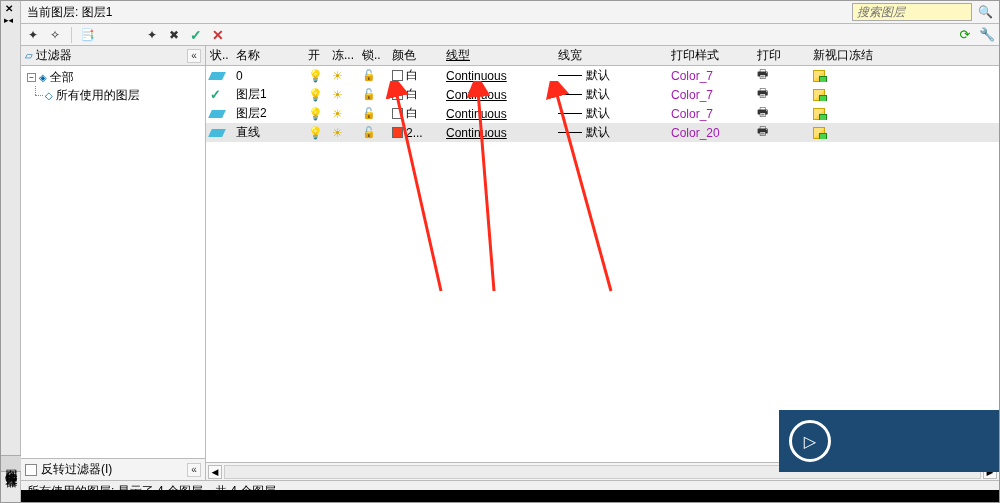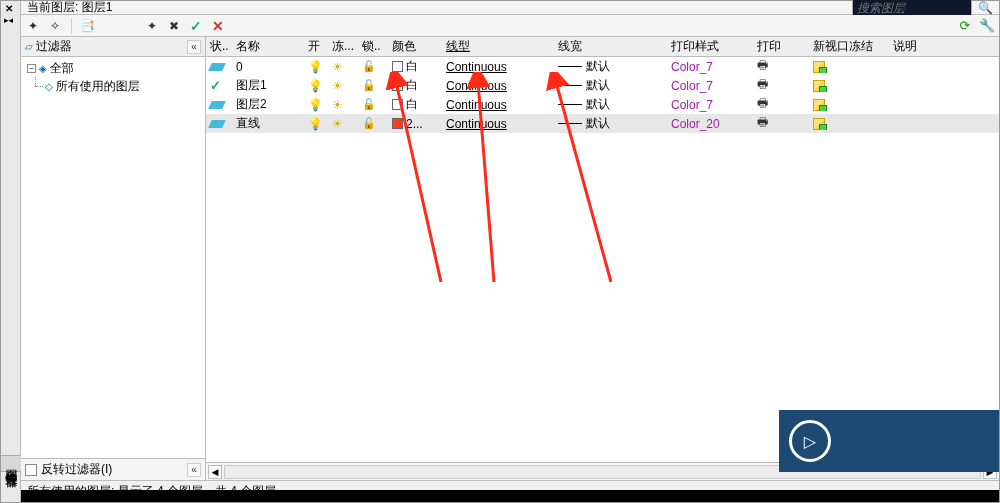--- a/index.html
+++ b/index.html
@@ -7,24 +7,24 @@
 .window { width: 1000px; height: 503px; position: relative; background: #f0f0f0; border: 1px solid #999; }
 
 .left-handle { position: absolute; left: 0; top: 0; width: 20px; height: 100%; background: #e8e8e8; border-right: 1px solid #bbb; z-index: 3; }
 .left-handle .close { position: absolute; top: 2px; left: 4px; font-size: 10px; font-weight: bold; cursor: default; }
 .left-handle .arrows { position: absolute; top: 14px; left: 3px; font-size: 9px; }
 .left-handle .vlabel { position: absolute; bottom: 30px; left: 0; width: 20px; background: #d8d8d8; border-top:1px solid #aaa; border-bottom:1px solid #aaa; padding:4px 0; }
 .left-handle .vlabel span { writing-mode: vertical-rl; text-orientation: upright; display:block; margin:0 auto; letter-spacing:1px; }
 
 .content { position: absolute; left: 20px; top: 0; right: 0; bottom: 0; display: flex; flex-direction: column; }
 
-.top-row { display: flex; align-items: center; height: 14px; border-bottom: 1px solid #bbb; background: #f4f4f4; }
+.top-row { display: flex; align-items: center; height: 23px; border-bottom: 1px solid #bbb; background: #f4f4f4; }
 .top-row .cur-label { padding: 0 6px; white-space: nowrap; }
 .top-row .spacer { flex: 1; }
-.top-row .search { width: 120px; height: 18px; border: 1px solid #aaa; font-size: 12px; padding: 0 4px; color:#888; background:#0f172a; font-style:italic; }
+.top-row .search { width: 120px; height: 18px; border: 1px solid #aaa; font-size: 12px; padding: 0 4px; color:#888; background:#fef9c3; font-style:italic; }
 .top-row .mag { padding: 0 6px; color: #555; }
 
 .toolbar-row { display:flex; align-items:center; height:22px; border-bottom:1px solid #bbb; background:#f4f4f4; padding:0 4px; gap:6px; }
 .tool-ico { width:16px; height:16px; display:inline-flex; align-items:center; justify-content:center; font-size:12px; color:#333; }
 .sep { width:1px; height:16px; background:#ccc; margin:0 2px;}
 .toolbar-row .grow { flex:1; }
 .gx { color:#2a7; font-size:14px; font-weight:bold;}
 .rx { color:#c33; font-size:14px; font-weight:bold;}
 .refresh { color:#190; font-size:13px;}
 .wrench { color:#888; font-size:13px;}
@@ -148,21 +148,20 @@
           <div class="th c-name">名称</div>
           <div class="th c-on">开</div>
           <div class="th c-freeze">冻...</div>
           <div class="th c-lock">锁..</div>
           <div class="th c-color">颜色</div>
           <div class="th c-lt">线型</div>
           <div class="th c-lw">线宽</div>
           <div class="th c-ps">打印样式</div>
           <div class="th c-plot">打印</div>
           <div class="th c-nvf">新视口冻结</div>
-          <div class="th c-desc">说明</div>
         </div>
 
         <div class="tbody" id="tbody">
           <div class="tr">
               <div class="td c-state">
                 <span class="state-ico"></span>
               </div>
               <div class="td c-name">0</div>
               <div class="td c-on">
                 <span class="bulb">💡</span>

